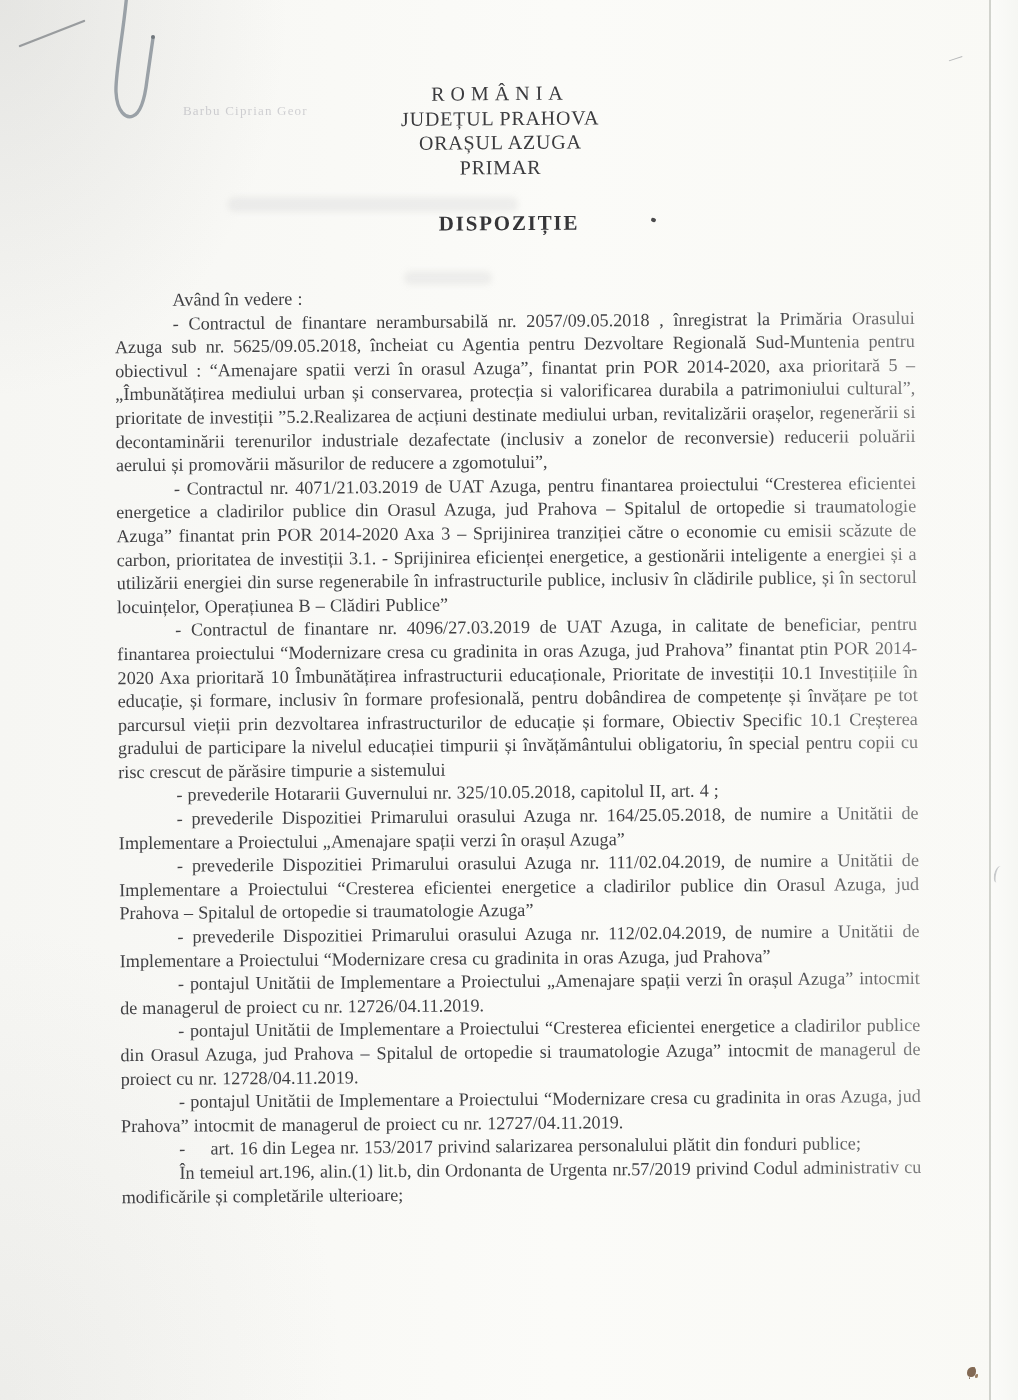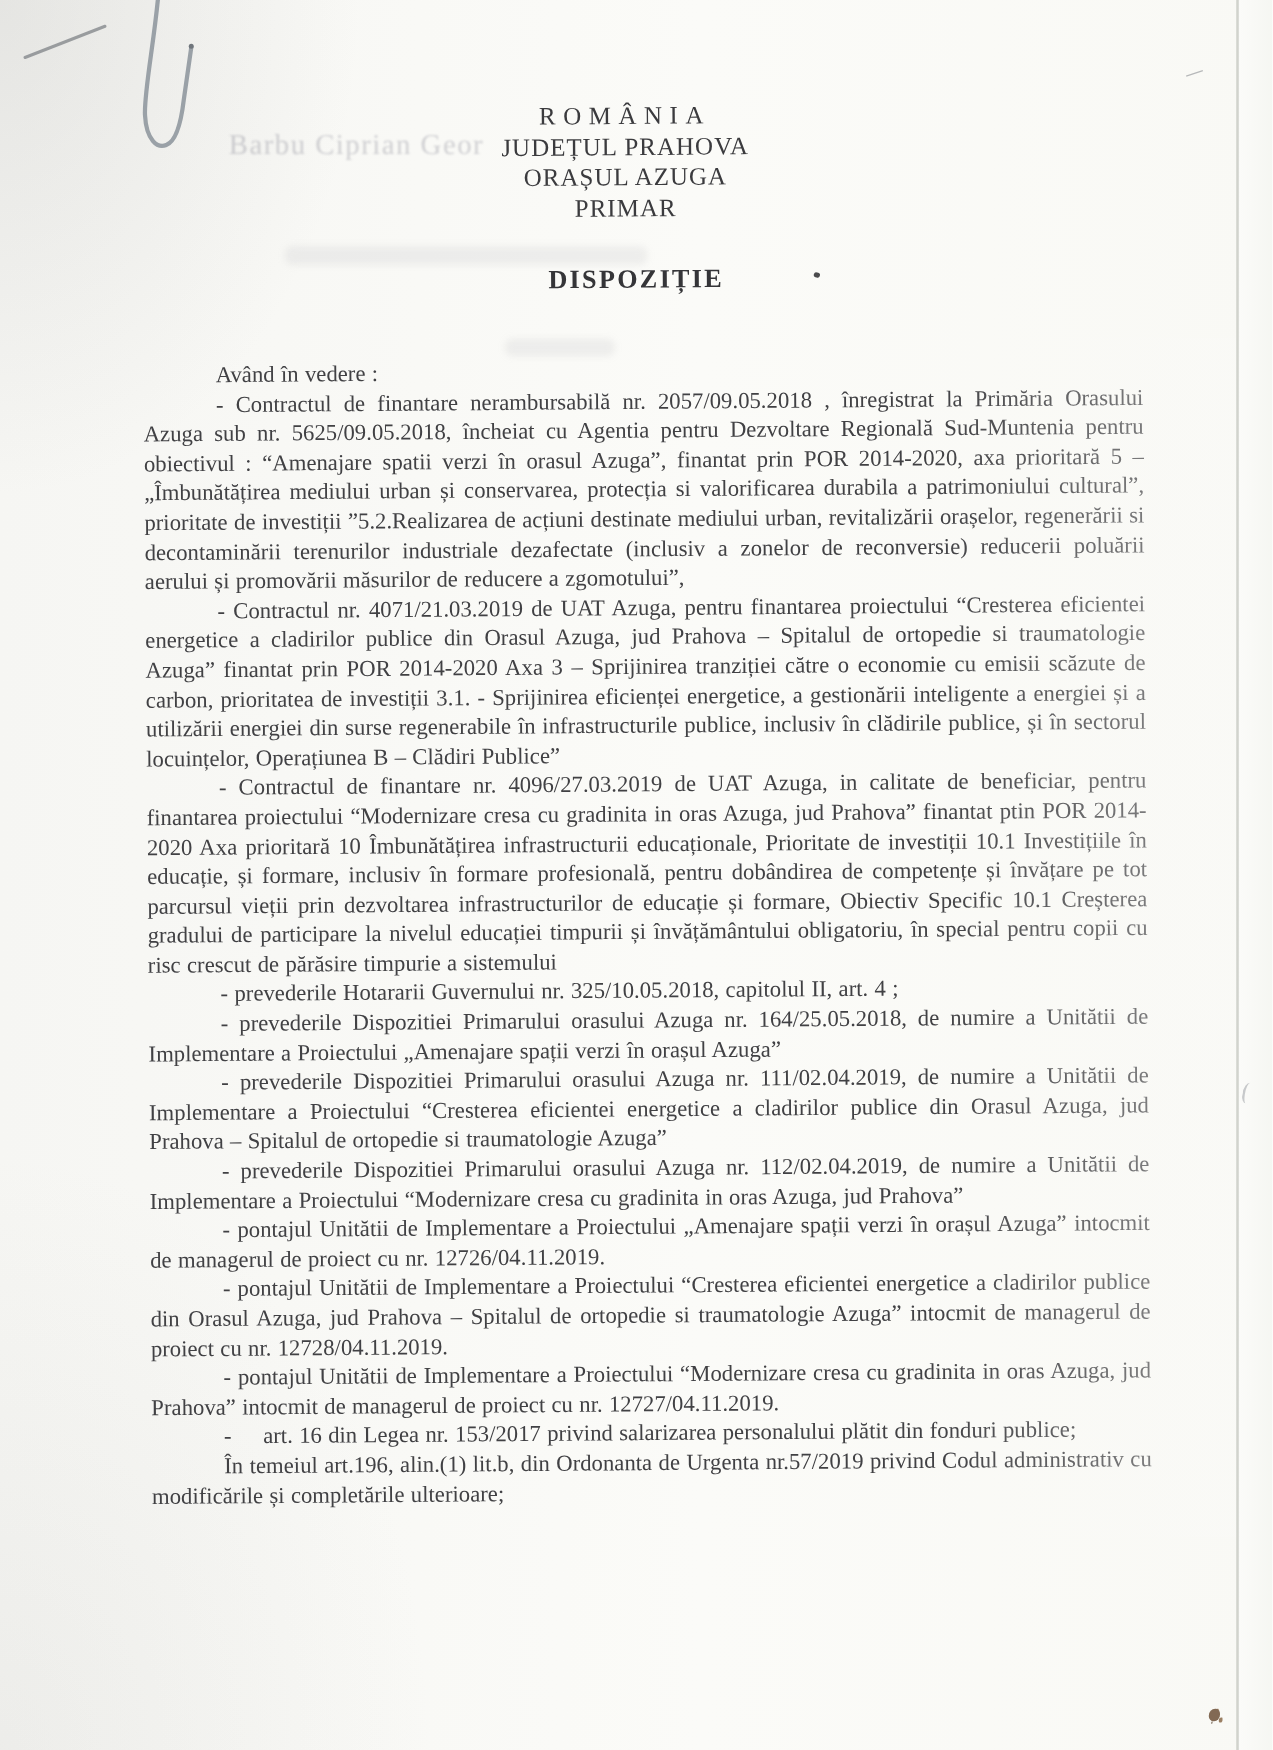--- a/index.html
+++ b/index.html
@@ -18,21 +18,21 @@
   .doc-header .country { letter-spacing:6px; }
   .doc-title { position:absolute; top:214px; left:0; width:1034px; text-align:center;
     font-weight:bold; font-size:21px; letter-spacing:1.8px; color:#353538; }
   .body-text { position:absolute; top:289px; left:122px; width:800px;
     font-size:18.2px; line-height:23.6px; text-align:justify;
     word-spacing:0.5px; color:#414144; }
   .body-text p { margin:0; text-indent:58px; }
   .fade-overlay { position:absolute; top:270px; left:750px; width:268px; height:960px;
     background:linear-gradient(to right, rgba(250,250,247,0), rgba(250,250,247,0.5));
     pointer-events:none; }
-  .bleed-text { position:absolute; left:183px; top:103px; font-size:23px; letter-spacing:1.2px;
+  .bleed-text { position:absolute; left:183px; top:103px; font-size:13px; letter-spacing:1.2px;
     color:rgba(100,102,118,0.28); filter:blur(0.7px); }
   .smudge { position:absolute; background:rgba(148,148,154,0.12); filter:blur(3px); border-radius:6px; }
   .smudge.s1 { left:228px; top:197px; width:290px; height:15px; }
   .smudge.s2 { left:404px; top:271px; width:88px; height:14px; }
   .title-dot { position:absolute; left:651px; top:218px; width:5px; height:4px;
     background:#4b4b4d; border-radius:2px; transform:rotate(20deg); }
   .scan-edge { position:absolute; left:989px; top:0; width:29px; height:1400px;
     border-left:2px solid rgba(173,175,168,0.5);
     background:linear-gradient(to right,#fbfbf9,#f5f6f2); }
   .tick-mark { position:absolute; left:950px; top:58px; width:14px; height:9px;

